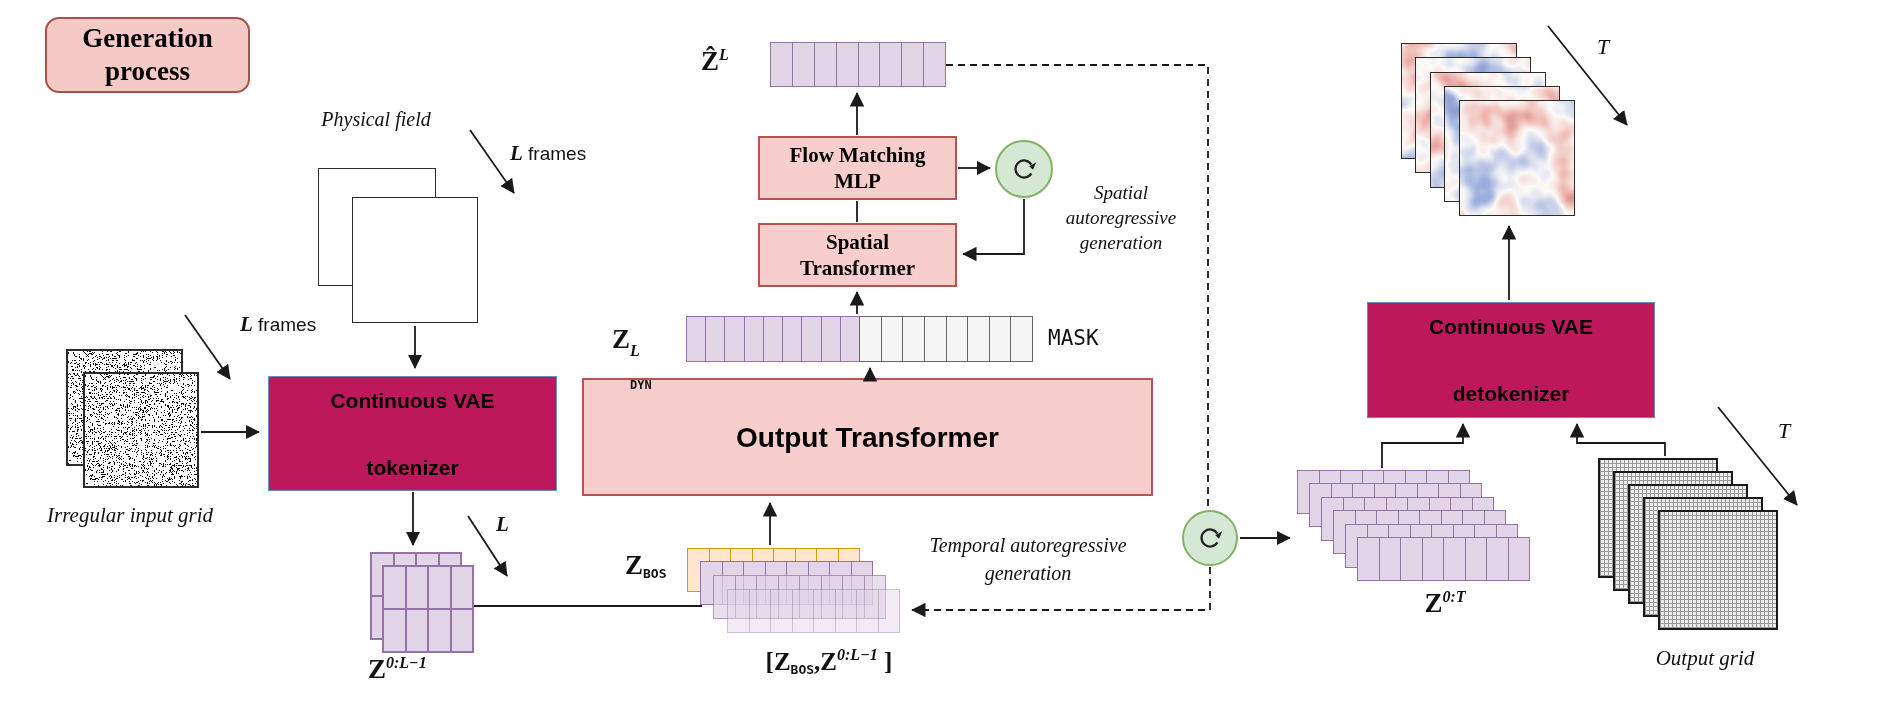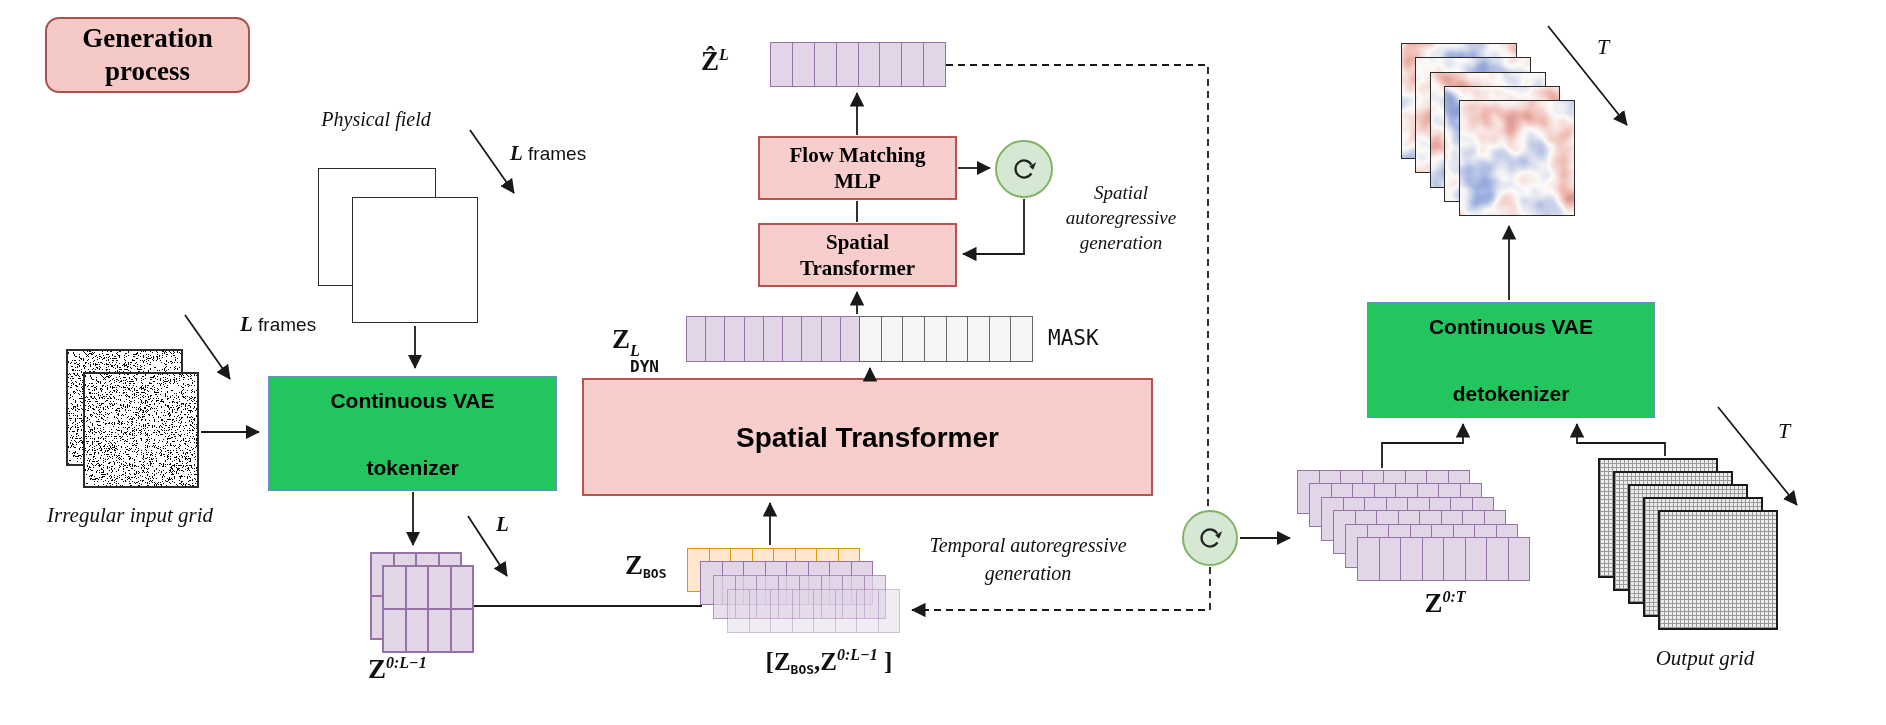--- a/index.html
+++ b/index.html
@@ -1,21 +1,21 @@
 <!DOCTYPE html>
 <html><head>
 <meta charset="utf-8">
 <style>
   html,body{margin:0;padding:0;background:#ffffff;}
   #canvas{position:relative;width:1809px;height:725px;background:#fff;overflow:hidden;
           font-family:"Liberation Serif", serif;}
   
   .box{position:absolute;box-sizing:border-box;display:flex;flex-direction:column;
        justify-content:center;align-items:center;text-align:center;}
-  .blue{background:#22c55e;border:1.6px solid #6c8ebf;gap:40px;}
+  .blue{background:#be185d;border:1.6px solid #6c8ebf;gap:40px;}
   .pink{background:#f8cecc;border:2px solid #b85450;}
   .badge{background:#f5c9c6;border:2.5px solid #a8524b;border-radius:14px;}
   .sans{font-family:"Liberation Sans", sans-serif;}
   .serif{font-family:"Liberation Serif", serif;}
   .mono{font-family:"DejaVu Sans Mono", monospace;}
   .b{font-weight:bold;}
   .i{font-style:italic;}
   
   .trow{position:absolute;display:flex;box-sizing:border-box;
         border:1.5px solid #9673a6;background:#e1d5e7;}
@@ -37,21 +37,21 @@
      background-image:
        repeating-linear-gradient(0deg,#9a9a9a 0 1px,rgba(0,0,0,0) 1px 4px),
        repeating-linear-gradient(90deg,#9a9a9a 0 1px,rgba(0,0,0,0) 1px 4px);}
   
   .lbl{position:absolute;color:#111;}
   .mathZ{font-weight:bold;font-size:27px;font-family:"Liberation Serif", serif;}
   .msup{font-size:16px;font-style:italic;position:relative;top:-10px;font-weight:bold;}
   .msub{font-size:13px;font-family:"DejaVu Sans Mono", monospace;position:relative;top:4px;font-weight:bold;font-style:normal;}
   .stack{display:inline-flex;flex-direction:column;align-items:flex-start;line-height:1;vertical-align:-8px;}
   .stack .s-sup{font-size:16px;font-style:italic;font-weight:bold;}
-  .stack .s-sub{font-size:16px;font-family:"DejaVu Sans Mono", monospace;font-weight:bold;}
+  .stack .s-sub{font-size:12px;font-family:"DejaVu Sans Mono", monospace;font-weight:bold;margin-top:20px;}
   .circle{position:absolute;border-radius:50%;background:#d5e8d4;border:2px solid #82b366;
           box-sizing:border-box;display:flex;align-items:center;justify-content:center;}
   #overlay{position:absolute;left:0;top:0;z-index:10;pointer-events:none;}
 </style>
 </head>
 <body>
 
 <div id="canvas">
 
   <svg width="0" height="0" style="position:absolute">
@@ -230,21 +230,21 @@
       <span class="cell"></span>
     </div>
   <div class="lbl mathZ" style="left:625px;top:550px;">
     <span>Z</span><span class="msub">BOS</span>
   </div>
   <div class="lbl mathZ" style="left:724px;top:648px;width:210px;text-align:center;font-size:25px;">
     <span>[</span><span>Z</span><span class="msub">BOS</span><span>,</span><span>Z</span><span class="msup">0:L−1</span><span> ]</span>
   </div>
 
   <div class="box pink" style="left:582px;top:378px;width:571px;height:118px;">
-    <div class="sans b" style="font-size:28px;line-height:35px;">Spatial Transformer</div>
+    <div class="sans b" style="font-size:28px;line-height:35px;">Output Transformer</div>
   </div>
 
   <div class="trow" style="left:686px;top:316px;width:174px;height:46px;">
       <span class="cell"></span>
       <span class="cell"></span>
       <span class="cell"></span>
       <span class="cell"></span>
       <span class="cell"></span>
       <span class="cell"></span>
       <span class="cell"></span>

